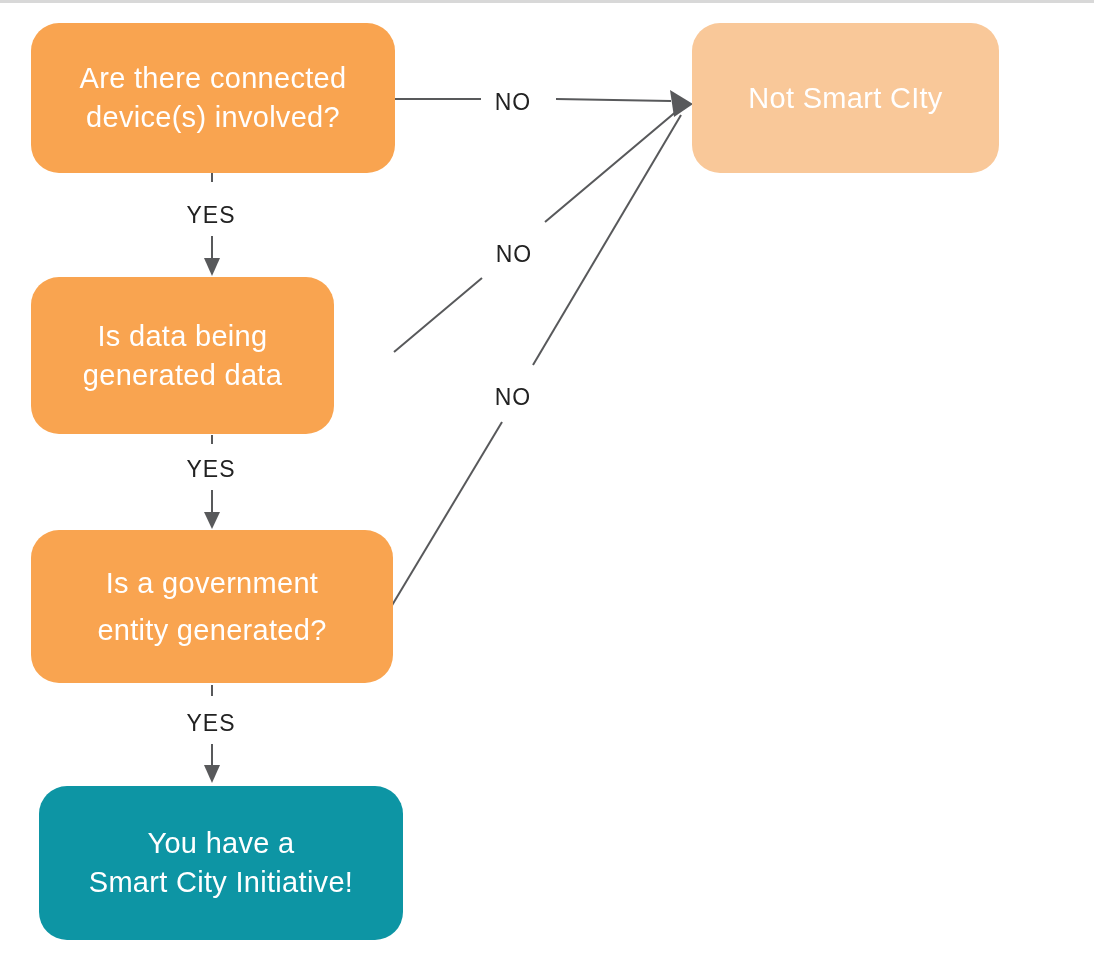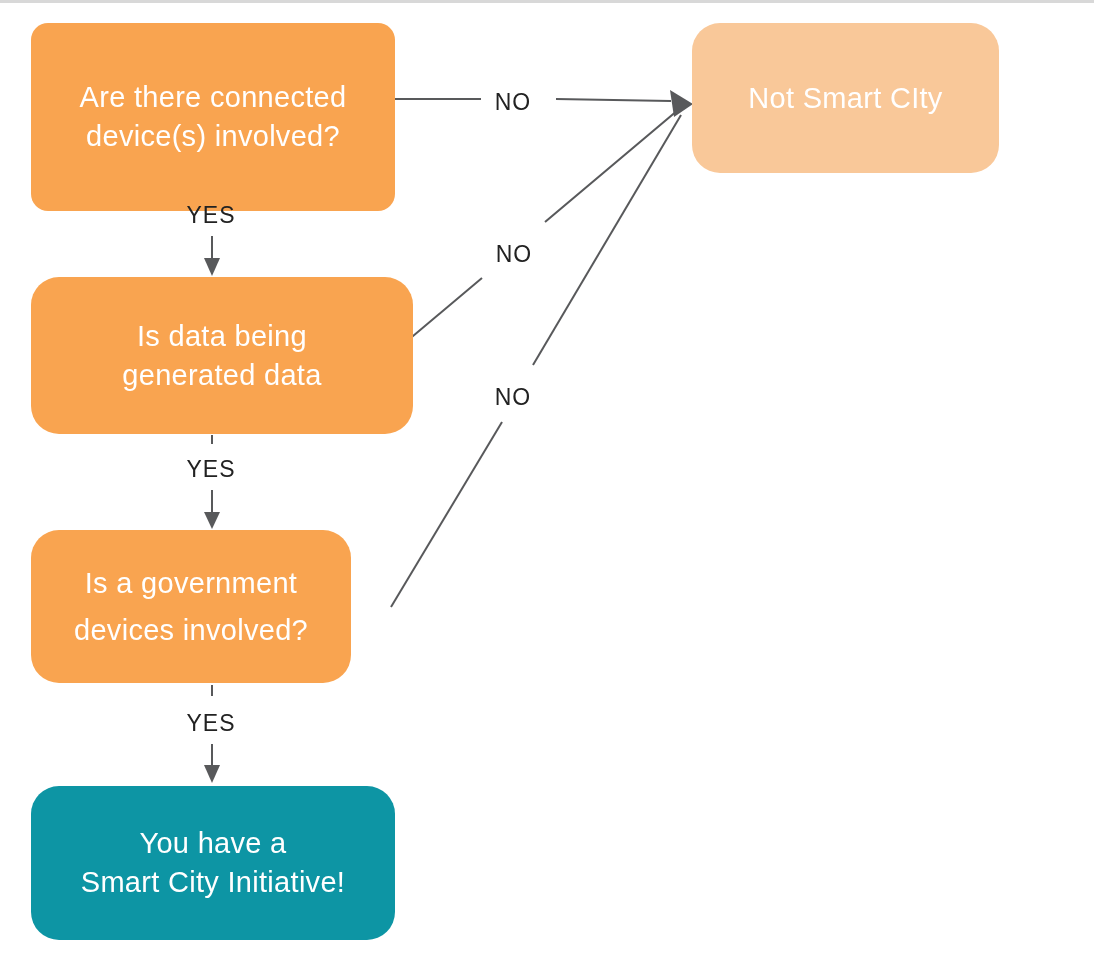--- a/index.html
+++ b/index.html
@@ -24,30 +24,30 @@
   svg.edges line{stroke:var(--edge-line);stroke-width:2;}
   svg.edges polygon{fill:var(--edge-line);}
   .node{
     position:absolute;border-radius:28px;
     display:flex;flex-direction:column;align-items:center;justify-content:center;
     color:var(--box-text);font-size:29px;line-height:39px;letter-spacing:.3px;
     text-align:center;
   }
   .node.question{background:var(--question-fill);}
   .node.negative{background:var(--negative-fill);}
-  .node.positive{background:var(--positive-fill);}
+  .node.positive{background:var(--positive-fill);margin-left:8px;}
   .edge-label{
     position:absolute;transform:translate(-50%,-50%);
     color:var(--edge-label);font-size:23px;letter-spacing:1px;
     white-space:nowrap;
   }
-  #q1{left:31px;top:23px;width:364px;height:188px;border-radius:17px;}
+  #q1{left:31px;top:23px;width:364px;height:150px;}
   #no-box{left:692px;top:23px;width:307px;height:150px;}
-  #q2{left:31px;top:277px;width:382px;height:157px;}
-  #q3{left:31px;top:530px;width:320px;height:153px;gap:8px;}
+  #q2{left:31px;top:277px;width:303px;height:157px;}
+  #q3{left:31px;top:530px;width:362px;height:153px;gap:8px;}
   #yes-box{left:31px;top:786px;width:364px;height:154px;}
   #lbl-yes1{left:211px;top:215px;}
   #lbl-yes2{left:211px;top:469px;}
   #lbl-yes3{left:211px;top:723px;}
   #lbl-no1{left:513px;top:102px;}
   #lbl-no2{left:514px;top:254px;}
   #lbl-no3{left:513px;top:397px;}
 </style>
 </head>
 <body>
@@ -101,21 +101,21 @@
   <div>Not Smart CIty</div>
 </div>
 
 <div id="q2" class="node question">
   <div>Is data being</div>
   <div>generated data</div>
 </div>
 
 <div id="q3" class="node question">
   <div>Is a government</div>
-  <div>devices involved?</div>
+  <div>entity generated?</div>
 </div>
 
 <div id="yes-box" class="node positive">
   <div>You have a</div>
   <div>Smart City Initiative!</div>
 </div>
 
 <div id="lbl-no1" class="edge-label">NO</div>
 <div id="lbl-no2" class="edge-label">NO</div>
 <div id="lbl-no3" class="edge-label">NO</div>

